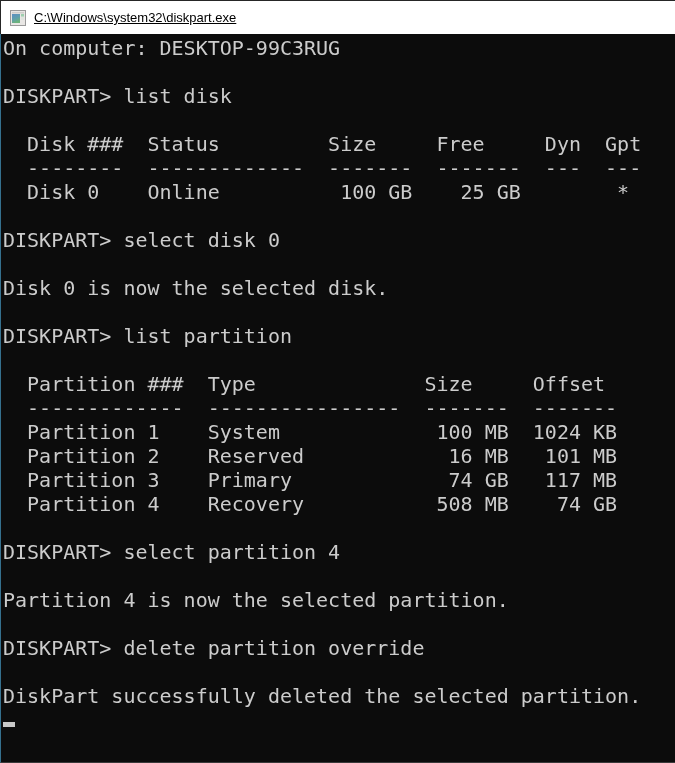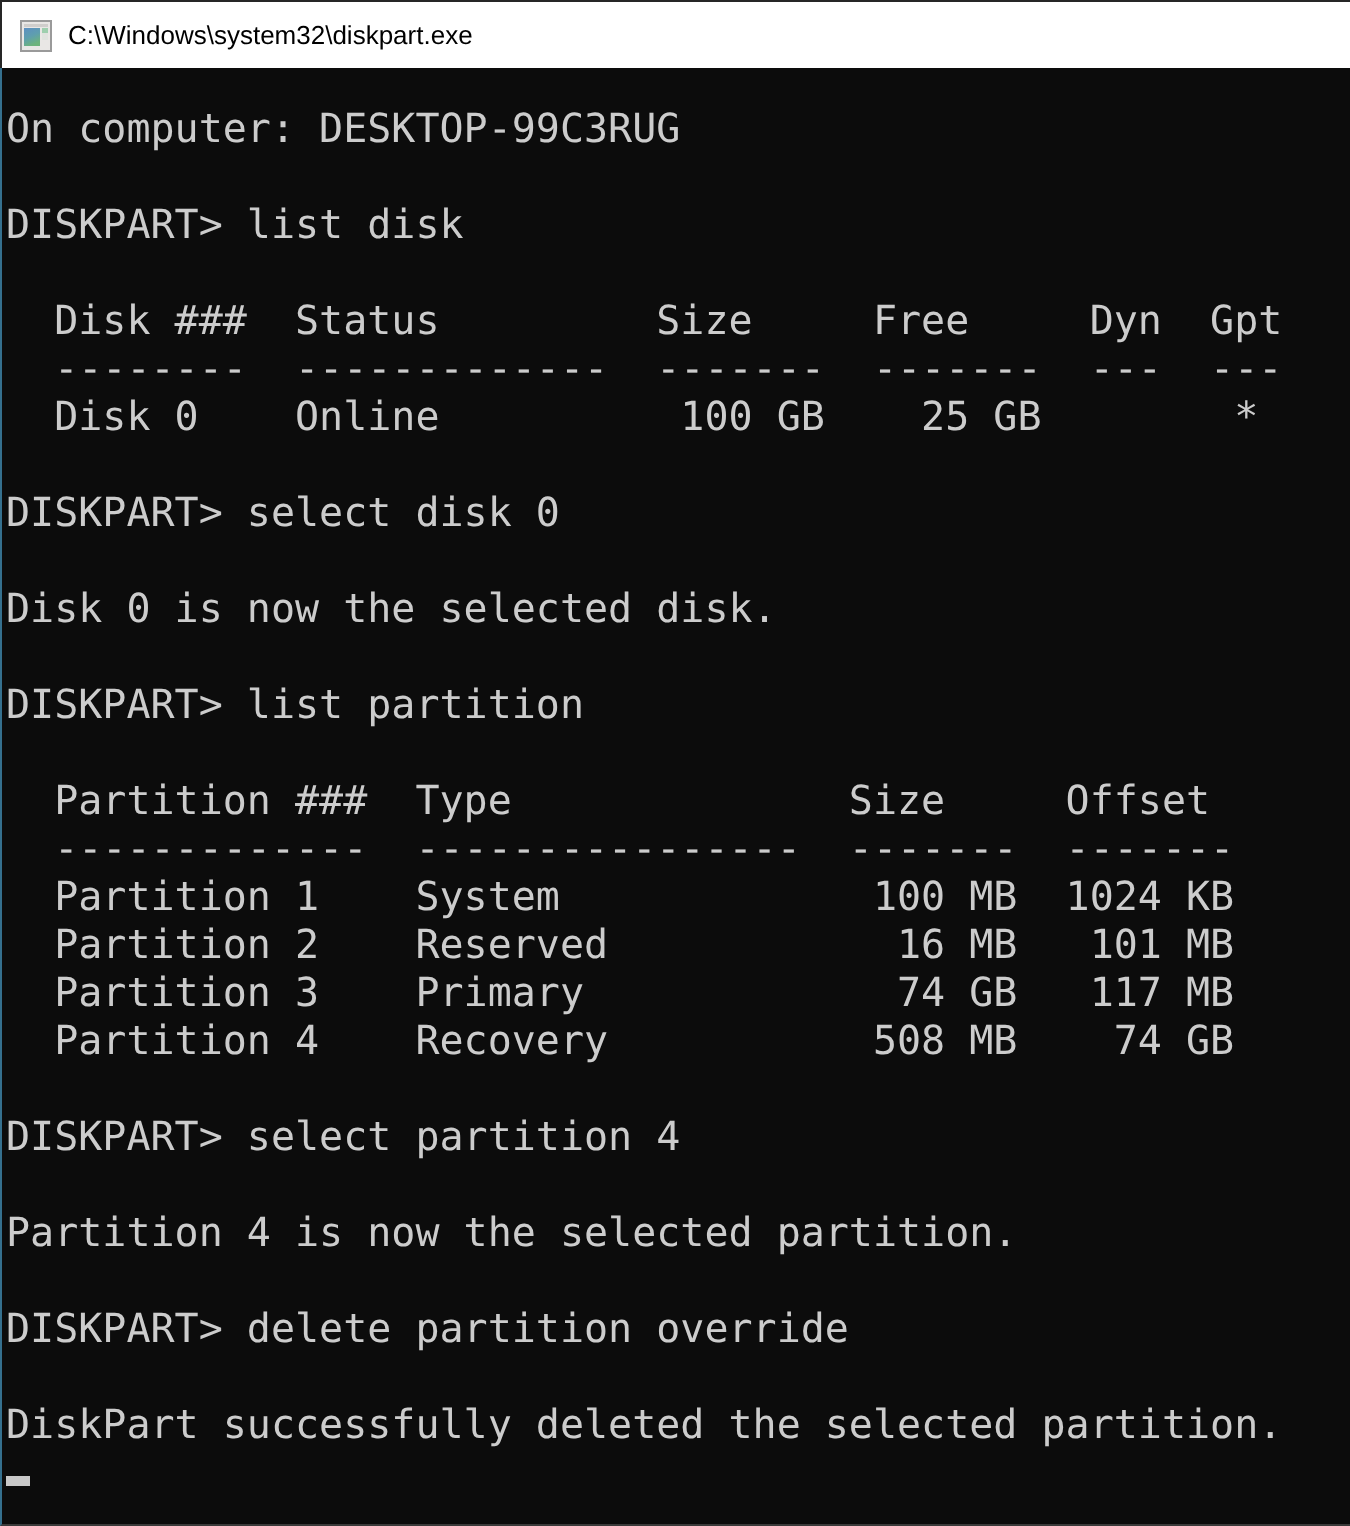--- a/index.html
+++ b/index.html
@@ -18,41 +18,42 @@
   .titlebar {
     flex: none;
     height: 34px;
     background: #ffffff;
     display: flex;
     align-items: center;
     padding-left: 9px;
     box-sizing: border-box;
     border-top: 1px solid #262626;
     border-left: 1px solid #262626;
+    text-decoration: underline;
   }
   .titlebar-icon {
     width: 16px;
     height: 16px;
     margin-right: 8px;
     flex: none;
   }
   .titlebar-text {
     font-family: "Liberation Sans", sans-serif;
     font-size: 13px;
     color: #000000;
     white-space: nowrap;
   }
   .console {
     flex: 1;
     background: #0c0c0c;
     color: #cccccc;
     font-family: "DejaVu Sans Mono", "Liberation Mono", monospace;
     font-size: 20px;
     line-height: 24px;
-    padding: 18px 0 0 2px;
+    padding: 2px 0 0 2px;
     box-sizing: border-box;
     border-left: 1px solid #35708e;
     border-bottom: 1px solid #3a3a3a;
     overflow: hidden;
   }
   .console pre {
     margin: 0;
     font: inherit;
     white-space: pre;
   }

